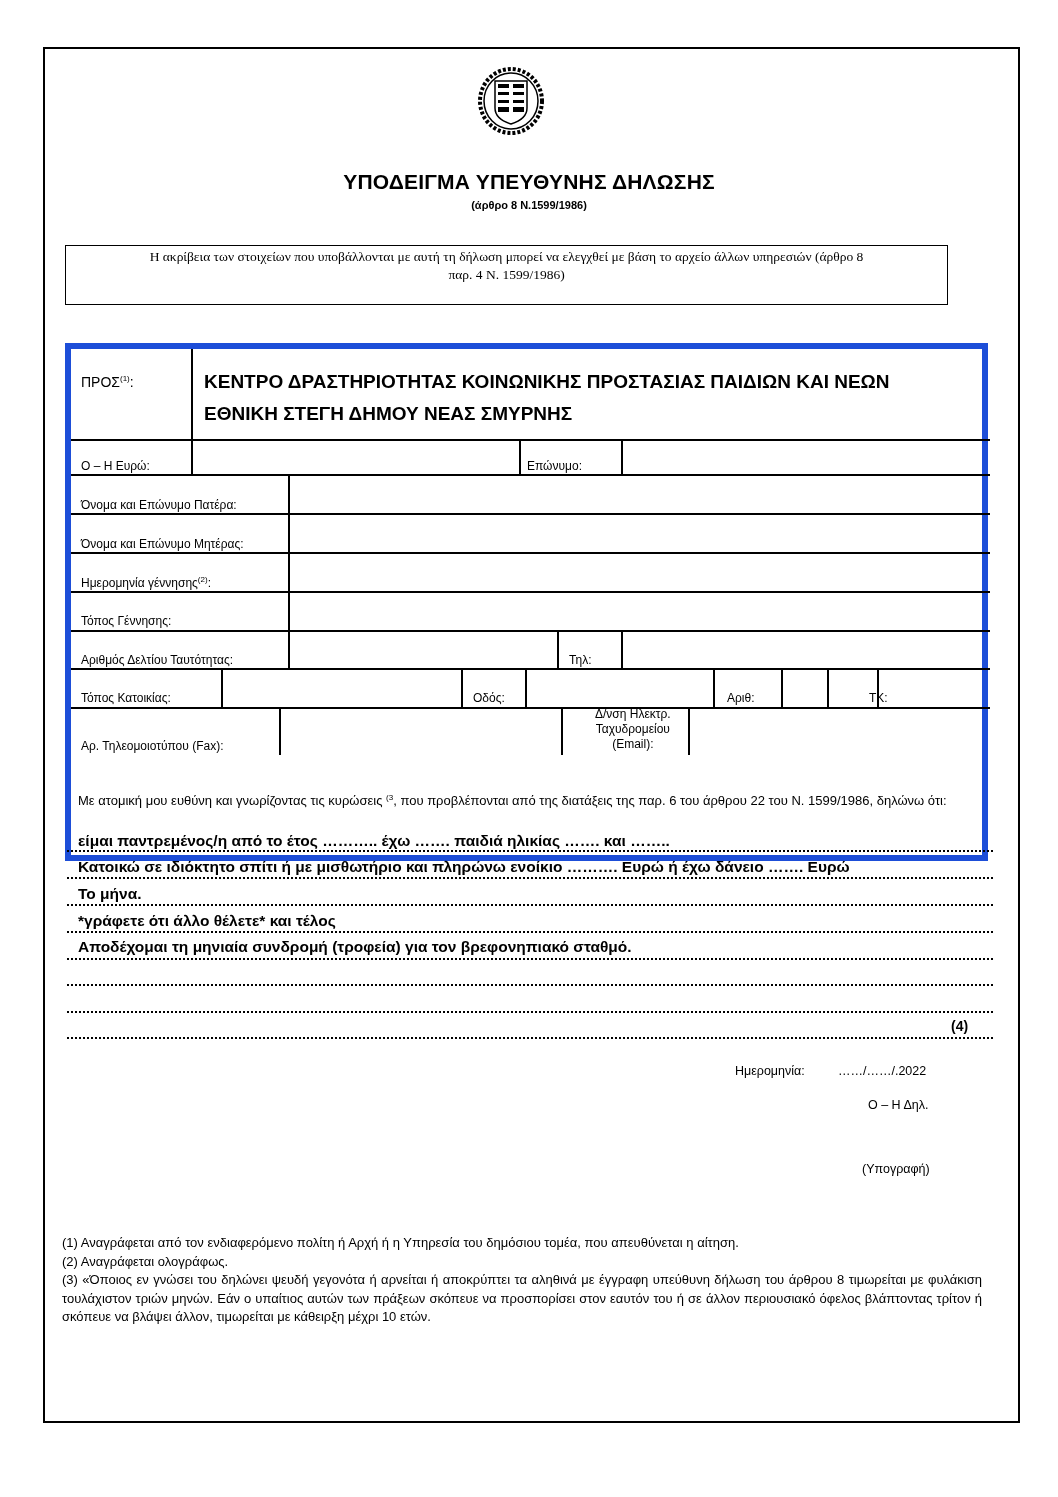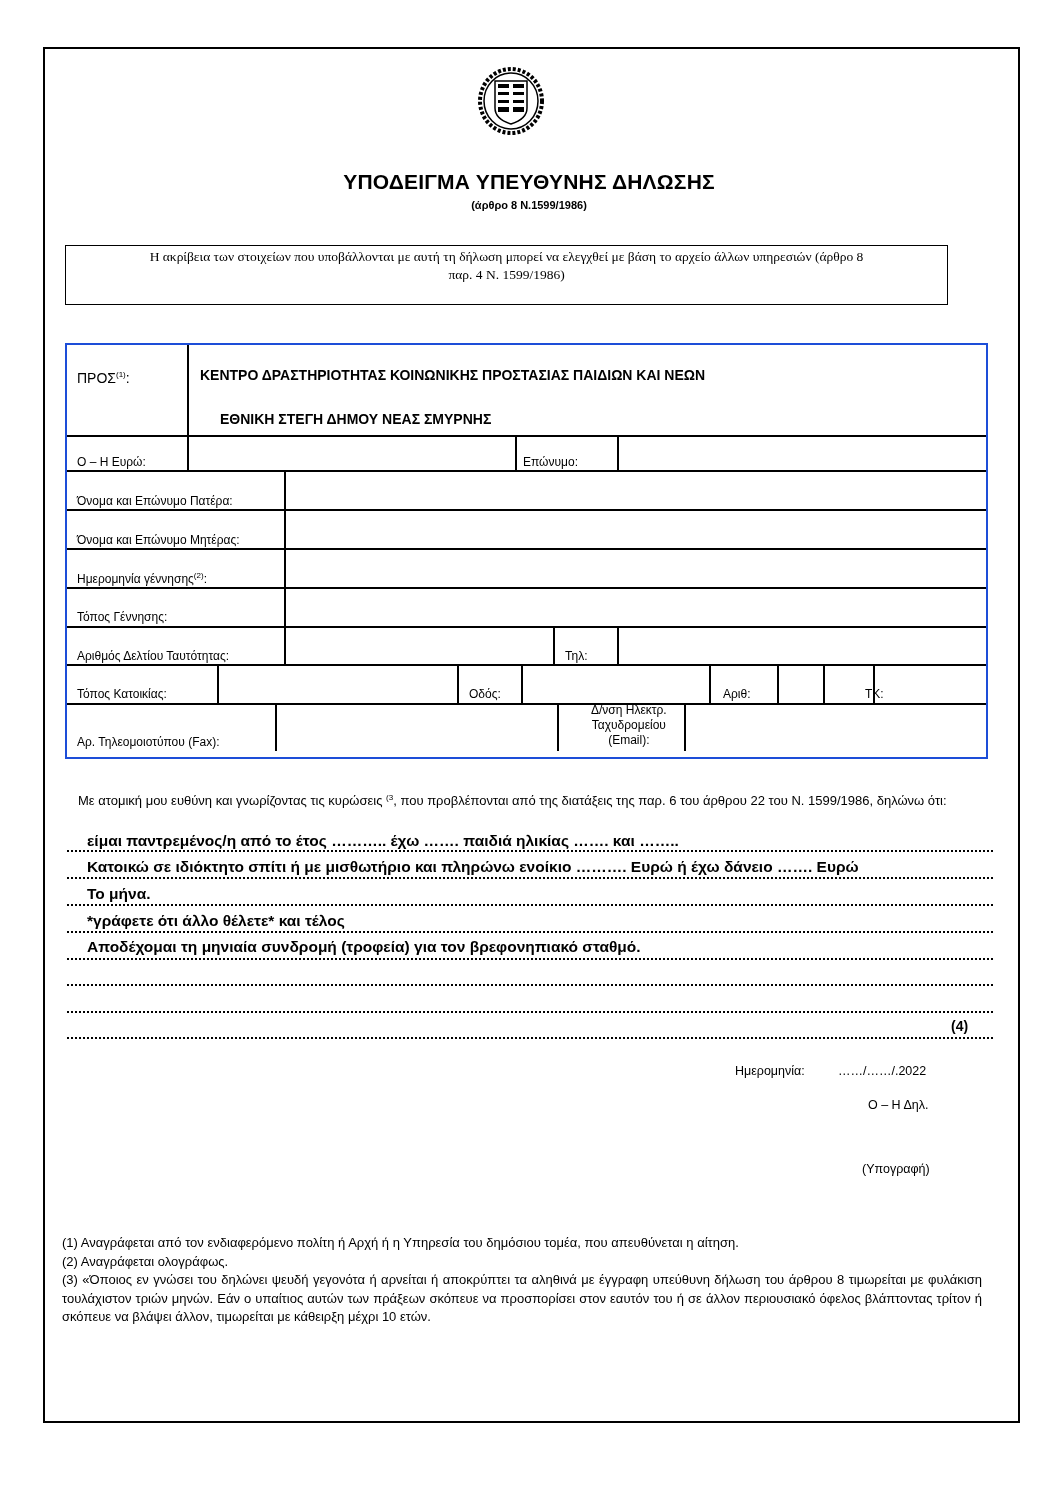--- a/index.html
+++ b/index.html
@@ -3,30 +3,30 @@
 <meta charset="utf-8">
 <style>
   html, body { margin:0; padding:0; background:#ffffff; }
   body { width:1058px; height:1497px; position:relative; font-family:"Liberation Sans", sans-serif; color:#000; overflow:hidden; }
   .page-border { position:absolute; left:43px; top:47px; width:973px; height:1372px; border:2px solid #000; }
   .abs { position:absolute; }
   .emblem { position:absolute; left:476px; top:64px; width:70px; height:76px; }
   .title { position:absolute; left:0; width:1058px; top:170px; text-align:center; font-weight:bold; font-size:21px; letter-spacing:0.2px; }
   .subtitle { position:absolute; left:0; width:1058px; top:199px; text-align:center; font-weight:bold; font-size:11px; }
   .notice { position:absolute; left:65px; top:245px; width:883px; height:60px; border:1.5px solid #000; font-family:"Liberation Serif", serif; font-size:13.5px; text-align:center; line-height:18px; padding-top:2px; box-sizing:border-box; }
-  .tbl { position:absolute; left:65px; top:343px; width:923px; height:416px; border:2px solid #1d4ed8; box-sizing:border-box; }
+  .tbl { position:absolute; left:65px; top:343px; width:923px; height:518px; border:6px solid #1d4ed8; box-sizing:border-box; }
   .hl { position:absolute; height:0; border-top:2px solid #000; }
   .vl { position:absolute; width:0; border-left:2px solid #000; }
   .lbl { position:absolute; font-size:12px; white-space:nowrap; }
   .lbl sup { font-size:8px; }
   .cell { position:absolute; }
-  .pros-line { position:absolute; font-weight:bold; font-size:14px; white-space:nowrap; }
+  .pros-line { position:absolute; font-weight:bold; font-size:19px; white-space:nowrap; }
   .intro { position:absolute; left:78px; top:789px; width:900px; font-size:13px; line-height:17px; }
   .dotline { position:absolute; left:67px; width:926px; height:0; border-top:2px dotted #000; }
-  .decl { position:absolute; left:78px; font-weight:bold; font-size:15.5px; white-space:nowrap;margin-left:9px; }
+  .decl { position:absolute; left:78px; font-weight:bold; font-size:15.5px; white-space:nowrap; }
   .right-text { position:absolute; font-size:12.5px; white-space:nowrap; }
   .footnotes { position:absolute; left:62px; top:1234px; width:920px; font-size:13px; line-height:18.5px; text-align:justify; }
   .footnotes div { margin:0; }
 </style>
 </head>
 <body>
 
 <div class="page-border"></div>
 
 <svg class="emblem" viewBox="0 0 70 76">
@@ -81,21 +81,21 @@
   <div class="vl" style="left:710px;top:319px;height:39px;"></div>
   <div class="vl" style="left:756px;top:319px;height:39px;"></div>
   <div class="vl" style="left:806px;top:319px;height:39px;"></div>
 
   <div class="vl" style="left:208px;top:358px;height:48px;"></div>
   <div class="vl" style="left:490px;top:358px;height:48px;"></div>
   <div class="vl" style="left:617px;top:358px;height:48px;"></div>
 
   <div class="lbl" style="left:10px;top:25px;font-size:14px;"><span>ΠΡΟΣ</span><sup>(1)</sup><span>:</span></div>
   <div class="pros-line" style="left:133px;top:22px;">ΚΕΝΤΡΟ ΔΡΑΣΤΗΡΙΟΤΗΤΑΣ ΚΟΙΝΩΝΙΚΗΣ ΠΡΟΣΤΑΣΙΑΣ ΠΑΙΔΙΩΝ ΚΑΙ ΝΕΩΝ</div>
-  <div class="pros-line" style="left:133px;top:66px;margin-left:20px;">ΕΘΝΙΚΗ ΣΤΕΓΗ ΔΗΜΟΥ ΝΕΑΣ ΣΜΥΡΝΗΣ</div>
+  <div class="pros-line" style="left:133px;top:54px;">ΕΘΝΙΚΗ ΣΤΕΓΗ ΔΗΜΟΥ ΝΕΑΣ ΣΜΥΡΝΗΣ</div>
 
   <div class="lbl" style="left:10px;top:110px;">Ο – Η Ευρώ:</div>
   <div class="cell" style="left:122px;top:92px;width:326px;height:33px;"></div>
   <div class="lbl" style="left:456px;top:110px;">Επώνυμο:</div>
   <div class="cell" style="left:552px;top:92px;width:367px;height:33px;"></div>
 
   <div class="lbl" style="left:10px;top:149px;">Όνομα και Επώνυμο Πατέρα:</div>
   <div class="cell" style="left:219px;top:127px;width:700px;height:37px;"></div>
 
   <div class="lbl" style="left:10px;top:188px;">Όνομα και Επώνυμο Μητέρας:</div>

